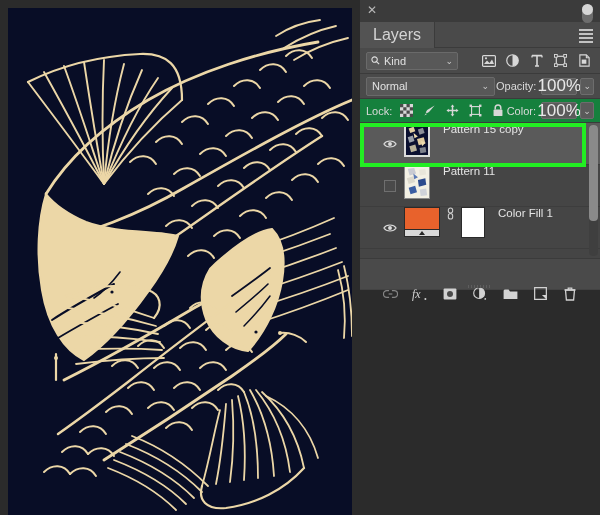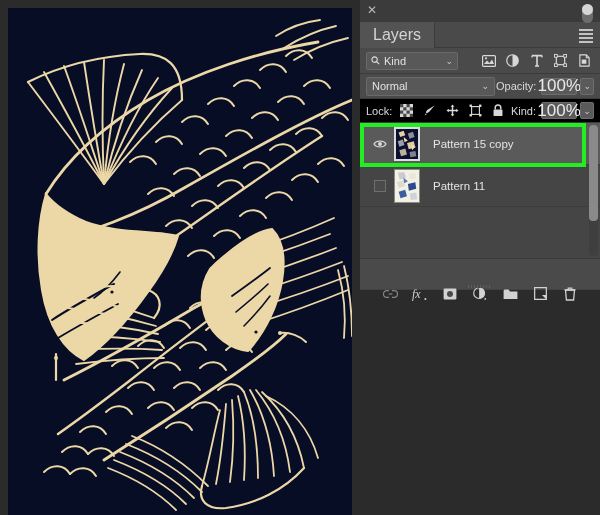--- a/index.html
+++ b/index.html
@@ -99,37 +99,37 @@
   }
   .mini-chev {
     margin-left: 3px; width: 14px; height: 17px; background: #5a5a5a;
     border: 1px solid #6d6d6d; border-radius: 2px; color: #ccc;
     font-size: 9px; display: flex; align-items: center; justify-content: center;
     cursor: pointer;
   }
 
   
   .lock-row {
-    height: 24px; background: #000000; display: flex; align-items: center;
+    height: 24px; background: #15803d; display: flex; align-items: center;
     padding: 0 6px; border-bottom: 1px solid #3b3b3b;
   }
   .lock-label { font-size: 11px; color: #d9d9d9; margin-right: 7px; }
   .lock-icons { display: flex; align-items: center; gap: 9px; }
   .lock-icons .lic {
     width: 14px; height: 14px; display:flex; align-items:center; justify-content:center;
     color: #d8d8d8; cursor: pointer;
   }
 
   
   .layer-list {
     position: relative; height: 135px; background: #454545; overflow: hidden;
   }
   .layer-row {
-    position: relative; height: 42px; display: flex; align-items: center;
-    border-bottom: 1px solid #3d3d3d; padding-left: 10px;
+    position: relative; height: 42px; display: flex; 
+    border-bottom: 1px solid #3d3d3d; padding-left: 20px;
   }
   .layer-row.selected { background: #5a5a5a; }
   .eye-cell {
     width: 20px; height: 100%; display: flex; align-items: center; justify-content: center;
     cursor: pointer;
   }
   .eye-empty {
     width: 12px; height: 12px; border: 1px solid #6f6f6f; background: #4a4a4a;
   }
   .thumb {
@@ -476,21 +476,21 @@
               <rect x="10.8" y="10.8" width="2.6" height="2.6" fill="#d8d8d8"></rect>
             </svg>
         </div>
         <div class="lic">
           <svg width="12" height="13" viewBox="0 0 12 14">
               <path d="M3 6 V4 a3 3 0 0 1 6 0 V6" fill="none" stroke="#d8d8d8" stroke-width="1.6"></path>
               <rect x="1.2" y="6" width="9.6" height="7" rx="1" fill="#d8d8d8"></rect>
             </svg>
         </div>
       </div>
-      <span class="lbl" style="margin-left:auto">Kind:</span>
+      <span class="lbl" style="margin-left:auto">Color:</span>
       <div class="num-box">100%</div>
       <div class="mini-chev">⌄</div>
     </div>
 
     <div class="layer-list">
 
       <div class="layer-row selected">
         <div class="eye-cell">
           <svg width="14" height="10" viewBox="0 0 16 11">
               <path d="M1 5.5 C4 1, 12 1, 15 5.5 C12 10, 4 10, 1 5.5 Z" fill="none" stroke="#dcdcdc" stroke-width="1.3"></path>
@@ -526,20 +526,39 @@
             <path d="M2 13 L9 11 L11 17 L4 19 Z" fill="#dcd9cd"></path>
             <path d="M14 15 L22 13 L23 20 L15 22 Z" fill="#2c4b8e"></path>
             <path d="M4 23 L11 21 L13 28 L6 30 Z" fill="#3b5ea3"></path>
             <path d="M16 25 L23 24 L24 31 L17 32 Z" fill="#cfd2d9"></path>
             <path d="M9 8 L14 12 L10 14 Z" fill="#5a79b5"></path>
           </svg>
         </div>
         <div class="layer-name">Pattern 11</div>
       </div>
 
+      <div class="layer-row">
+        <div class="eye-cell">
+          <svg width="14" height="10" viewBox="0 0 16 11">
+              <path d="M1 5.5 C4 1, 12 1, 15 5.5 C12 10, 4 10, 1 5.5 Z" fill="none" stroke="#dcdcdc" stroke-width="1.3"></path>
+              <circle cx="8" cy="5.5" r="2.2" fill="#dcdcdc"></circle>
+            </svg>
+        </div>
+        <div class="cf-swatch">
+          <div class="strip"></div>
+        </div>
+        <div class="link-icon">
+          <svg width="9" height="13" viewBox="0 0 10 14">
+              <rect x="2.6" y="0.8" width="4.8" height="5.6" rx="2.4" fill="none" stroke="#cfcfcf" stroke-width="1.2"></rect>
+              <rect x="2.6" y="7" width="4.8" height="6.2" rx="2.4" fill="none" stroke="#cfcfcf" stroke-width="1.2"></rect>
+            </svg>
+        </div>
+        <div class="mask-thumb"></div>
+        <div class="layer-name">Color Fill 1</div>
+      </div>
 
       <div class="scrollbar-track">
         <div class="scrollbar-thumb"></div>
       </div>
     </div>
 
     <div class="panel-bottombar">
       <div class="bic dim">
         <svg width="15" height="10" viewBox="0 0 16 10">
             <path d="M6 5 H10" stroke="#858585" stroke-width="1.3"></path>

